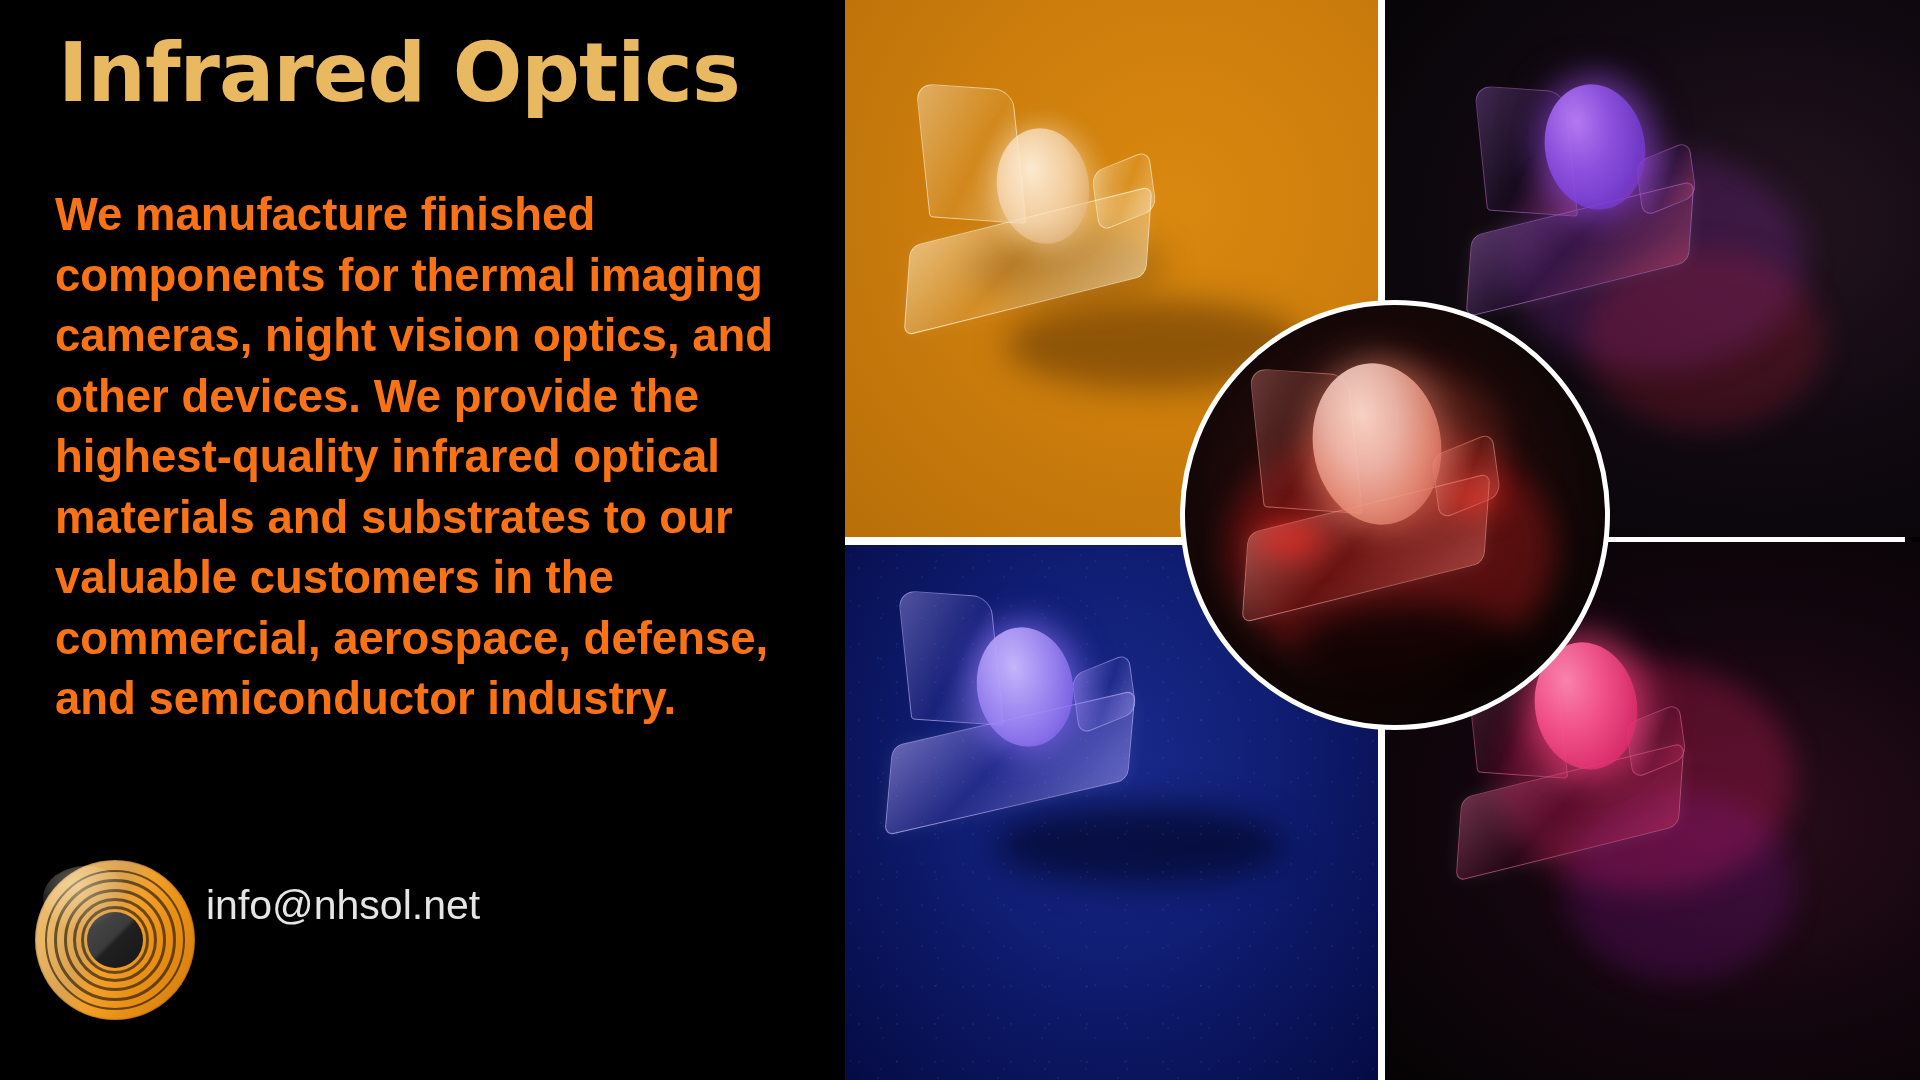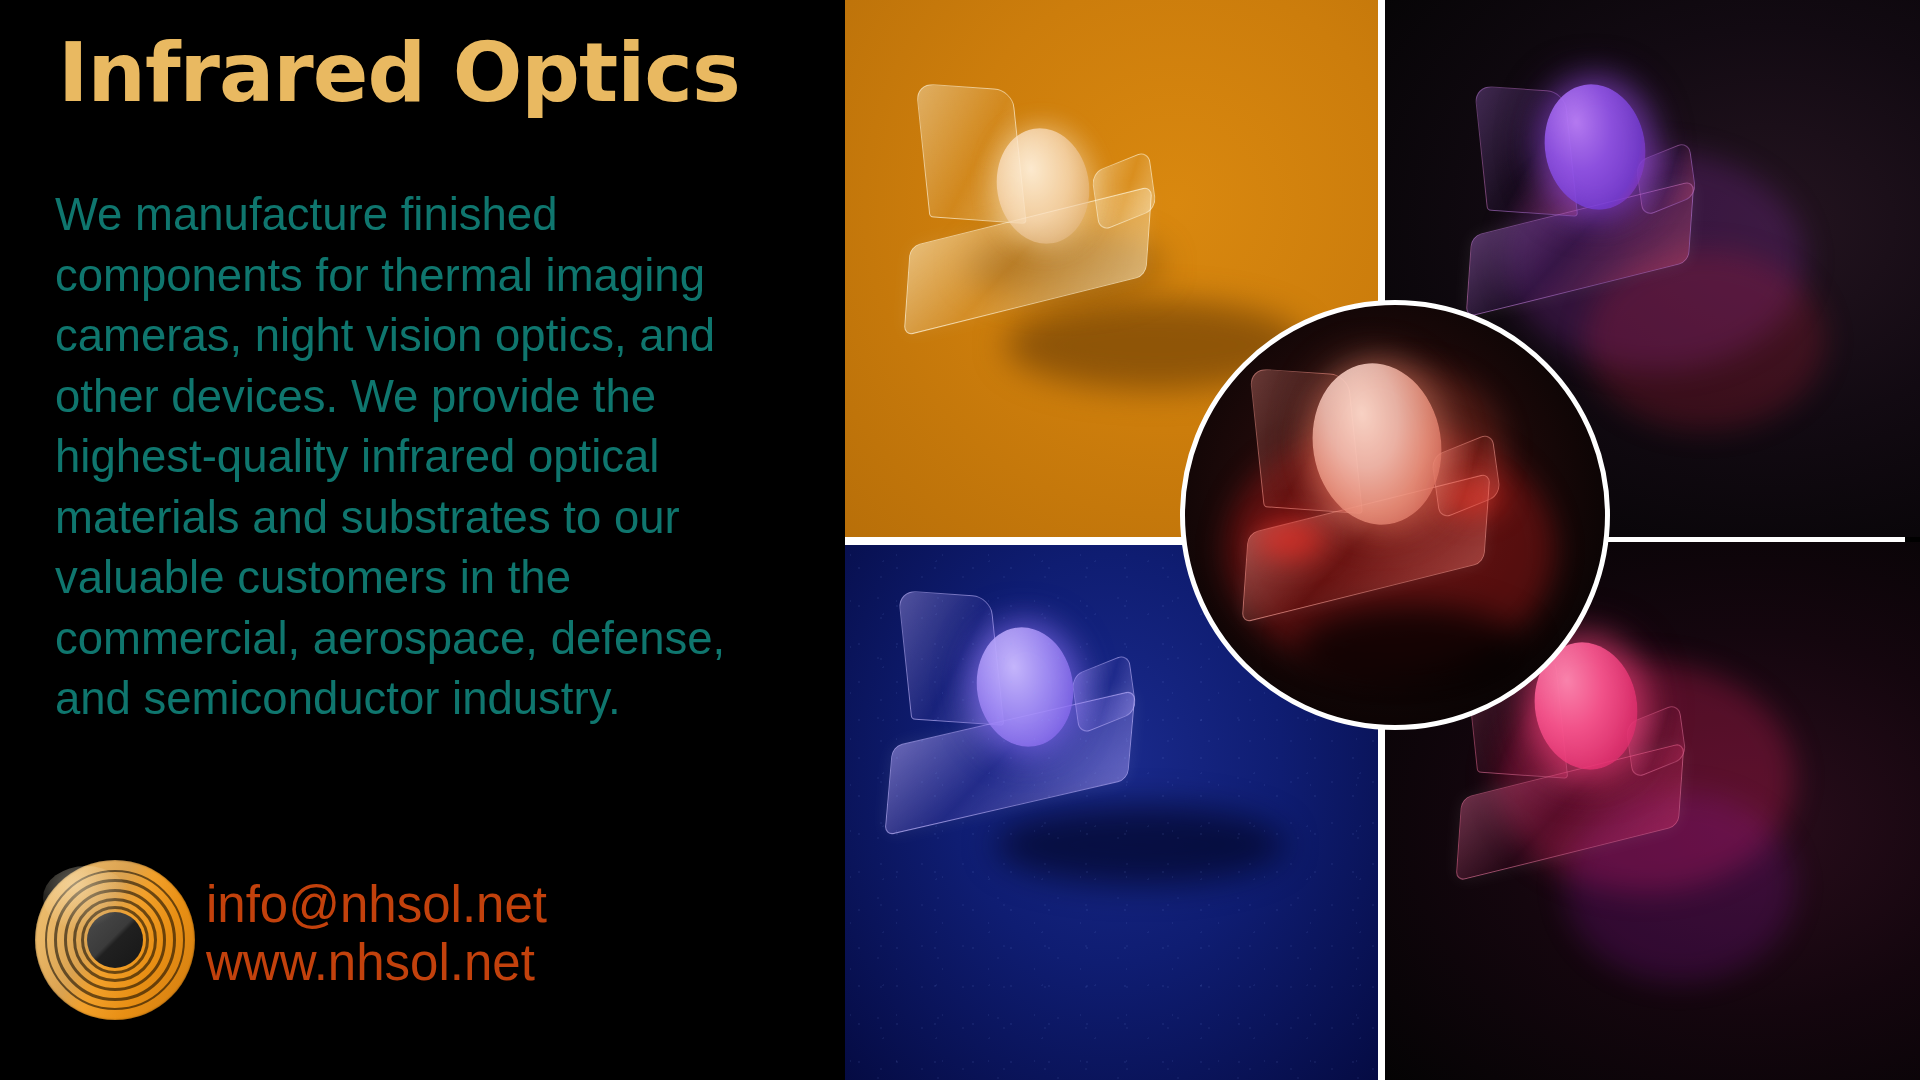--- a/index.html
+++ b/index.html
@@ -21,33 +21,33 @@
     font-family:"DejaVu Sans", sans-serif;
     font-size:82px; font-weight:bold; letter-spacing:-1px;
     color:#e8b council; 
     color:#e9b961;
     white-space:nowrap;
     line-height:1.0;
   }
   #body-copy {
     position:absolute; left:55px; top:185px; width:740px;
     font-family:"Liberation Sans", sans-serif;
-    font-size:45.5px; line-height:60.5px; color:#0f766e;
-    font-weight:400;
+    font-size:45.5px; line-height:60.5px; color:#f97316;
+    font-weight:700;
   }
   #company-name {
     position:absolute; left:56px; top:800px;
     font-family:"DejaVu Sans", sans-serif;
     font-size:38px; font-weight:bold; color:#ffffff;
     letter-spacing:0.2px; white-space:nowrap;
   }
   #contact-block {
     position:absolute; left:206px; top:876px;
     font-family:"Liberation Sans", sans-serif;
-    font-size:51px; line-height:58px; color:#c2410c;
+    font-size:41px; line-height:58px; color:#e5e5e5;
   }
   #contact-block div { white-space:nowrap; }
 
   
   #logo {
     position:absolute; left:35px; top:860px;
     width:160px; height:160px;
   }
   #logo .disc {
     position:absolute; inset:0;
@@ -285,16 +285,15 @@
     <div class="ring r2"></div>
     <div class="ring r3"></div>
     <div class="ring r4"></div>
     <div class="ring r5"></div>
     <div class="hub"></div>
     <div class="shine"></div>
   </div>
 
   <div id="contact-block">
     <div>info@nhsol.net</div>
-    <div>www.nhsol.net</div>
   </div>
 
 </div>
 
 </body></html>

